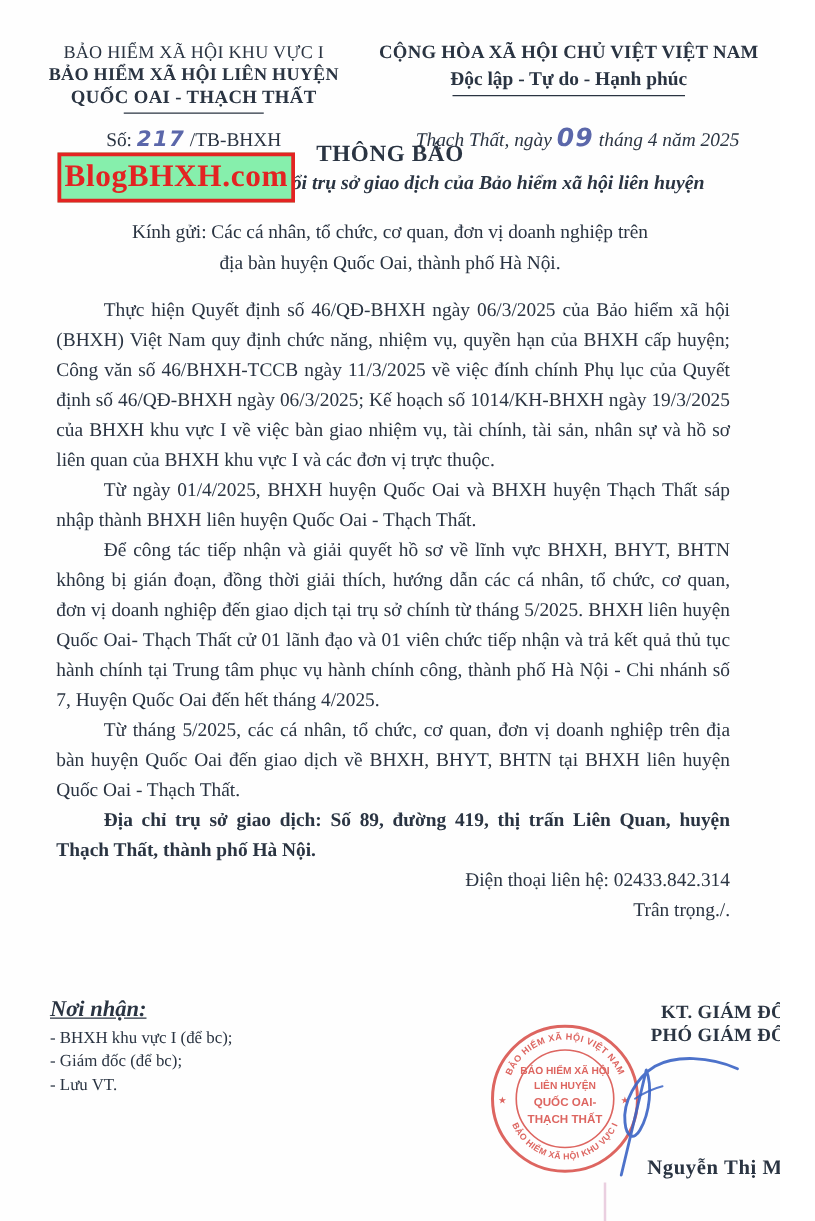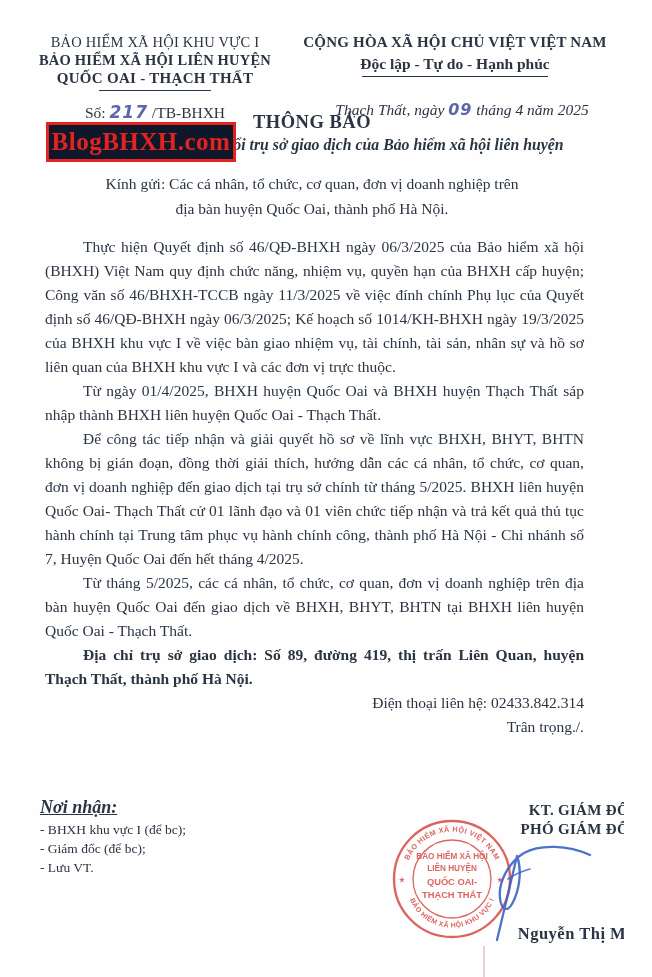--- a/index.html
+++ b/index.html
@@ -15,26 +15,26 @@
   .hl-3 { font-size:15px;   line-height:19px; font-weight:bold; letter-spacing:.3px; }
   .rule-left  { width:112px; border-top:1.6px solid #2a3442; margin:2px auto 0; }
   .so-line { margin-top:11px; font-size:15.5px; }
   .hand { font-family:"DejaVu Sans", sans-serif; font-style:italic; font-weight:bold;
           color:#5b67aa; font-size:17px; letter-spacing:1px; }
   .header-right { flex:1; text-align:center; }
   .hr-1 { font-size:15px; line-height:19px; font-weight:bold; letter-spacing:.2px; }
   .hr-2 { font-size:15.5px; line-height:20px; font-weight:bold; margin-top:2px; }
   .rule-right { width:186px; border-top:1.6px solid #2a3442; margin:2px auto 0; }
   .date-line { margin-top:22px; margin-left:14px; font-size:15.5px; font-style:italic; line-height:22px; }
-  .date-line .hand { font-size:16px; }
+  .date-line .hand { font-size:20px; }
   
   .blog-box {
     position:absolute; left:46px; top:122px; width:184px; height:34px;
     border:3.5px solid #e32322; color:#e32322; font-weight:bold; font-size:25px;
-    line-height:34px; text-align:center; letter-spacing:.5px; background:#0f172a;
+    line-height:34px; text-align:center; letter-spacing:.5px; background:#86efac;
   }
   
   .title { margin-top:-11px; text-align:center; font-size:18.5px; font-weight:bold;
            letter-spacing:.5px; line-height:22px; }
   .subtitle { margin-top:1px; text-align:center; font-size:15.8px; font-weight:bold;
               font-style:italic; line-height:21px; }
   .salutation { margin-top:16px; text-align:center; font-size:15.5px; line-height:25px; }
   
   .body { margin:14px 40px 0 45px; font-size:15.5px; line-height:24px; text-align:justify; }
   .body p { margin:0; text-indent:38px; }

